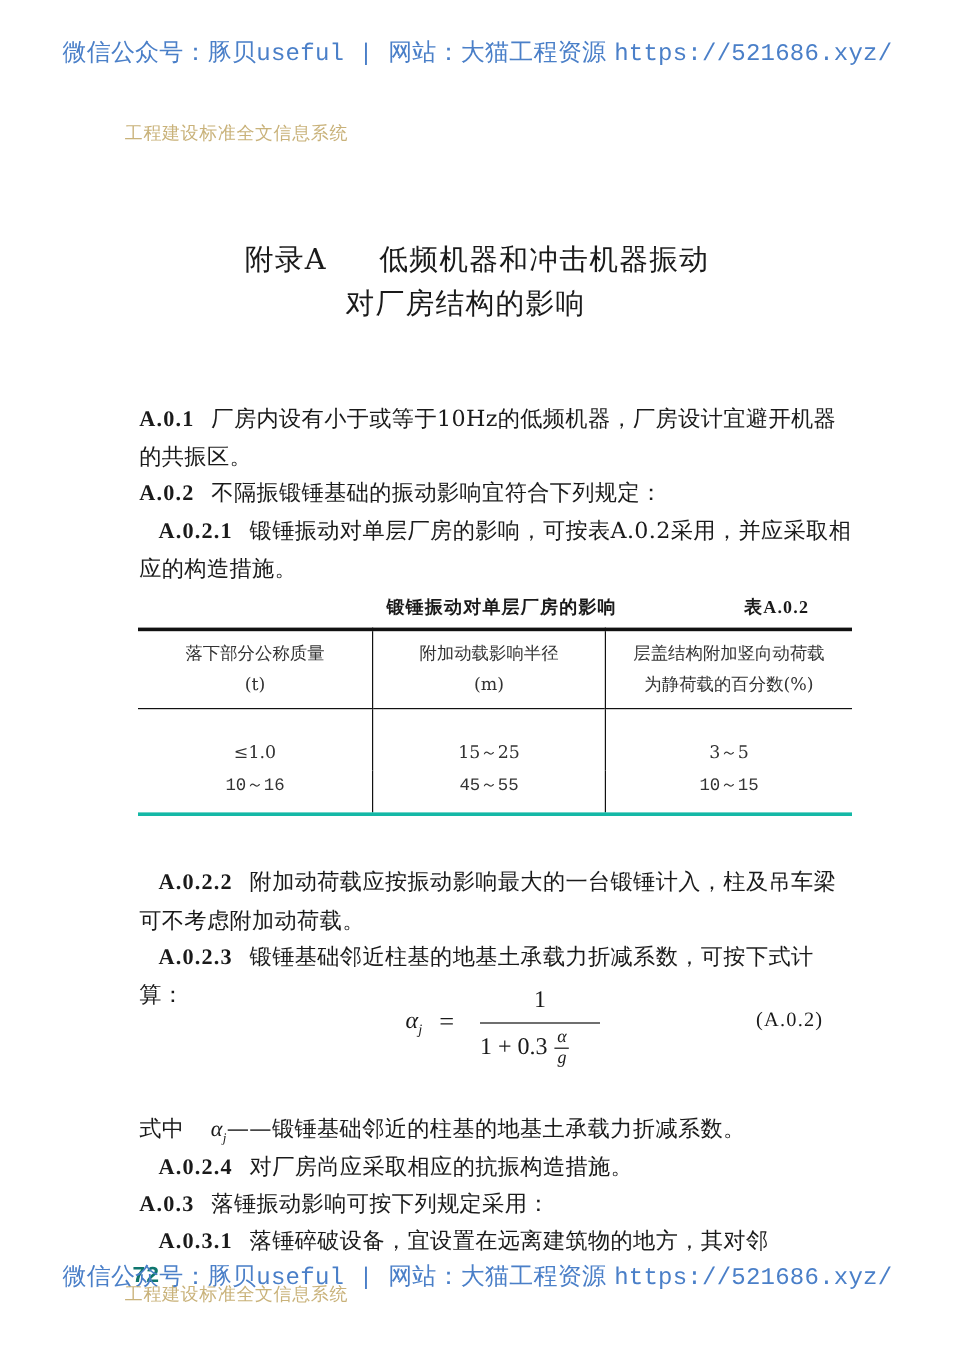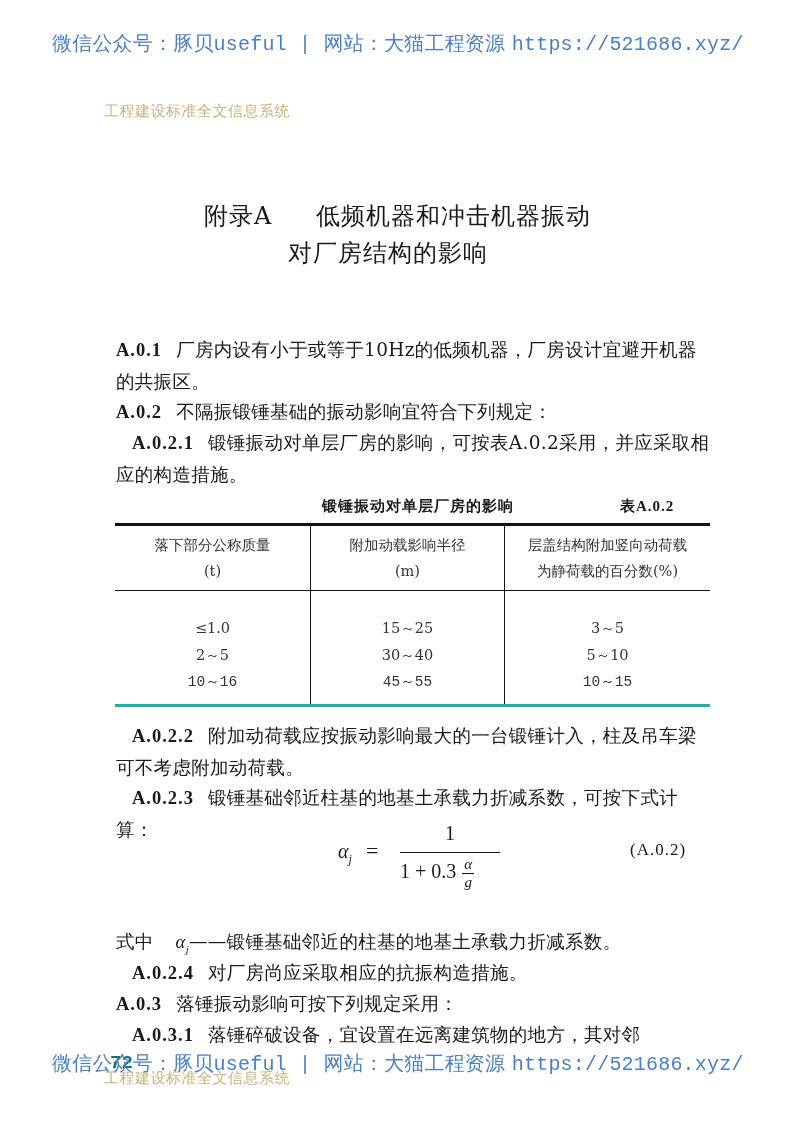--- a/index.html
+++ b/index.html
@@ -96,25 +96,20 @@
           <div>为静荷载的百分数(%)</div>
         </th>
     </tr>
   </thead>
   <tbody>
     <tr class="first">
       <td class="c1">≤1.0</td>
       <td class="c2">15～25</td>
       <td>3～5</td>
     </tr>
-    <tr>
-      <td class="c1">2～5</td>
-      <td class="c2">30～40</td>
-      <td>5～10</td>
-    </tr>
     <tr class="last">
       <td class="c1">10～16</td>
       <td class="c2">45～55</td>
       <td>10～15</td>
     </tr>
   </tbody>
 </table>
 
 <div class="abs para ind" style="top:720px;">
   <span class="num">A.0.2.2</span><span>附加动荷载应按振动影响最大的一台锻锤计入，柱及吊车梁可不考虑附加动荷载。</span>

